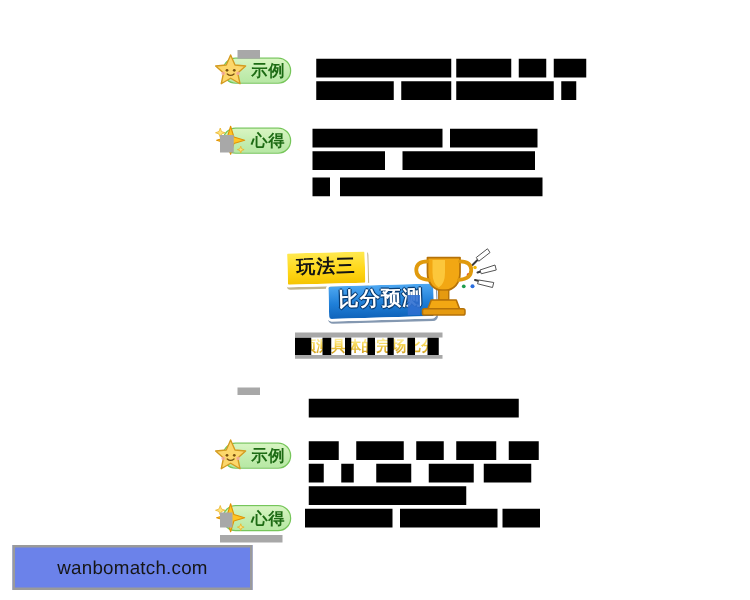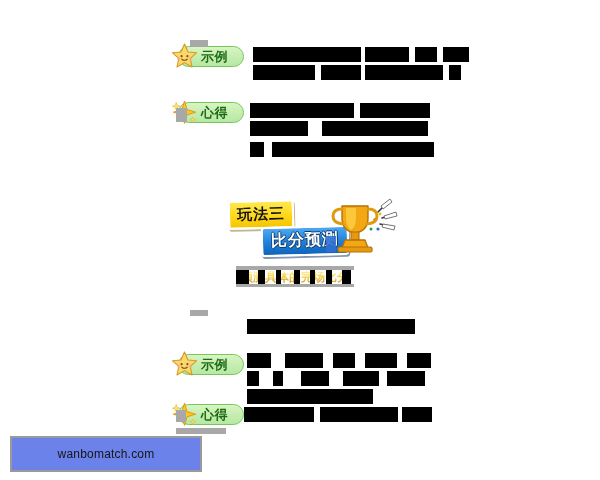--- a/index.html
+++ b/index.html
@@ -27,21 +27,21 @@
     display: flex;
     align-items: center;
     height: 21px;
   }
   .pill-body {
     position: relative;
     display: flex;
     align-items: center;
     justify-content: flex-end;
     height: 21px;
-    padding: 0 15px 0 22px;
+    padding: 0 4px 0 22px;
     border-radius: 11px;
     background: linear-gradient(180deg, #d8f5c2 0%, #c4edb0 55%, #b7e8a4 100%);
     border: 1px solid #76c65a;
     box-sizing: border-box;
   }
   .pill-text {
     font-size: 13px;
     font-weight: bold;
     color: #1d6b14;
     letter-spacing: 0.5px;
@@ -170,21 +170,21 @@
     width: 192px;
     height: 36px;
     background: #6b82ea;
     border: 2px solid #9a9a9a;
     box-sizing: border-box;
     display: flex;
     align-items: center;
     justify-content: center;
   }
   #watermark-text {
-    font-size: 12px;
+    font-size: 15px;
     color: #161616;
     letter-spacing: 0.2px;
     font-family: "Liberation Sans", sans-serif;
   }
   #watermark-topbar {
     position: absolute;
     left: 176px;
     top: 428px;
     width: 50px;
     height: 6px;

